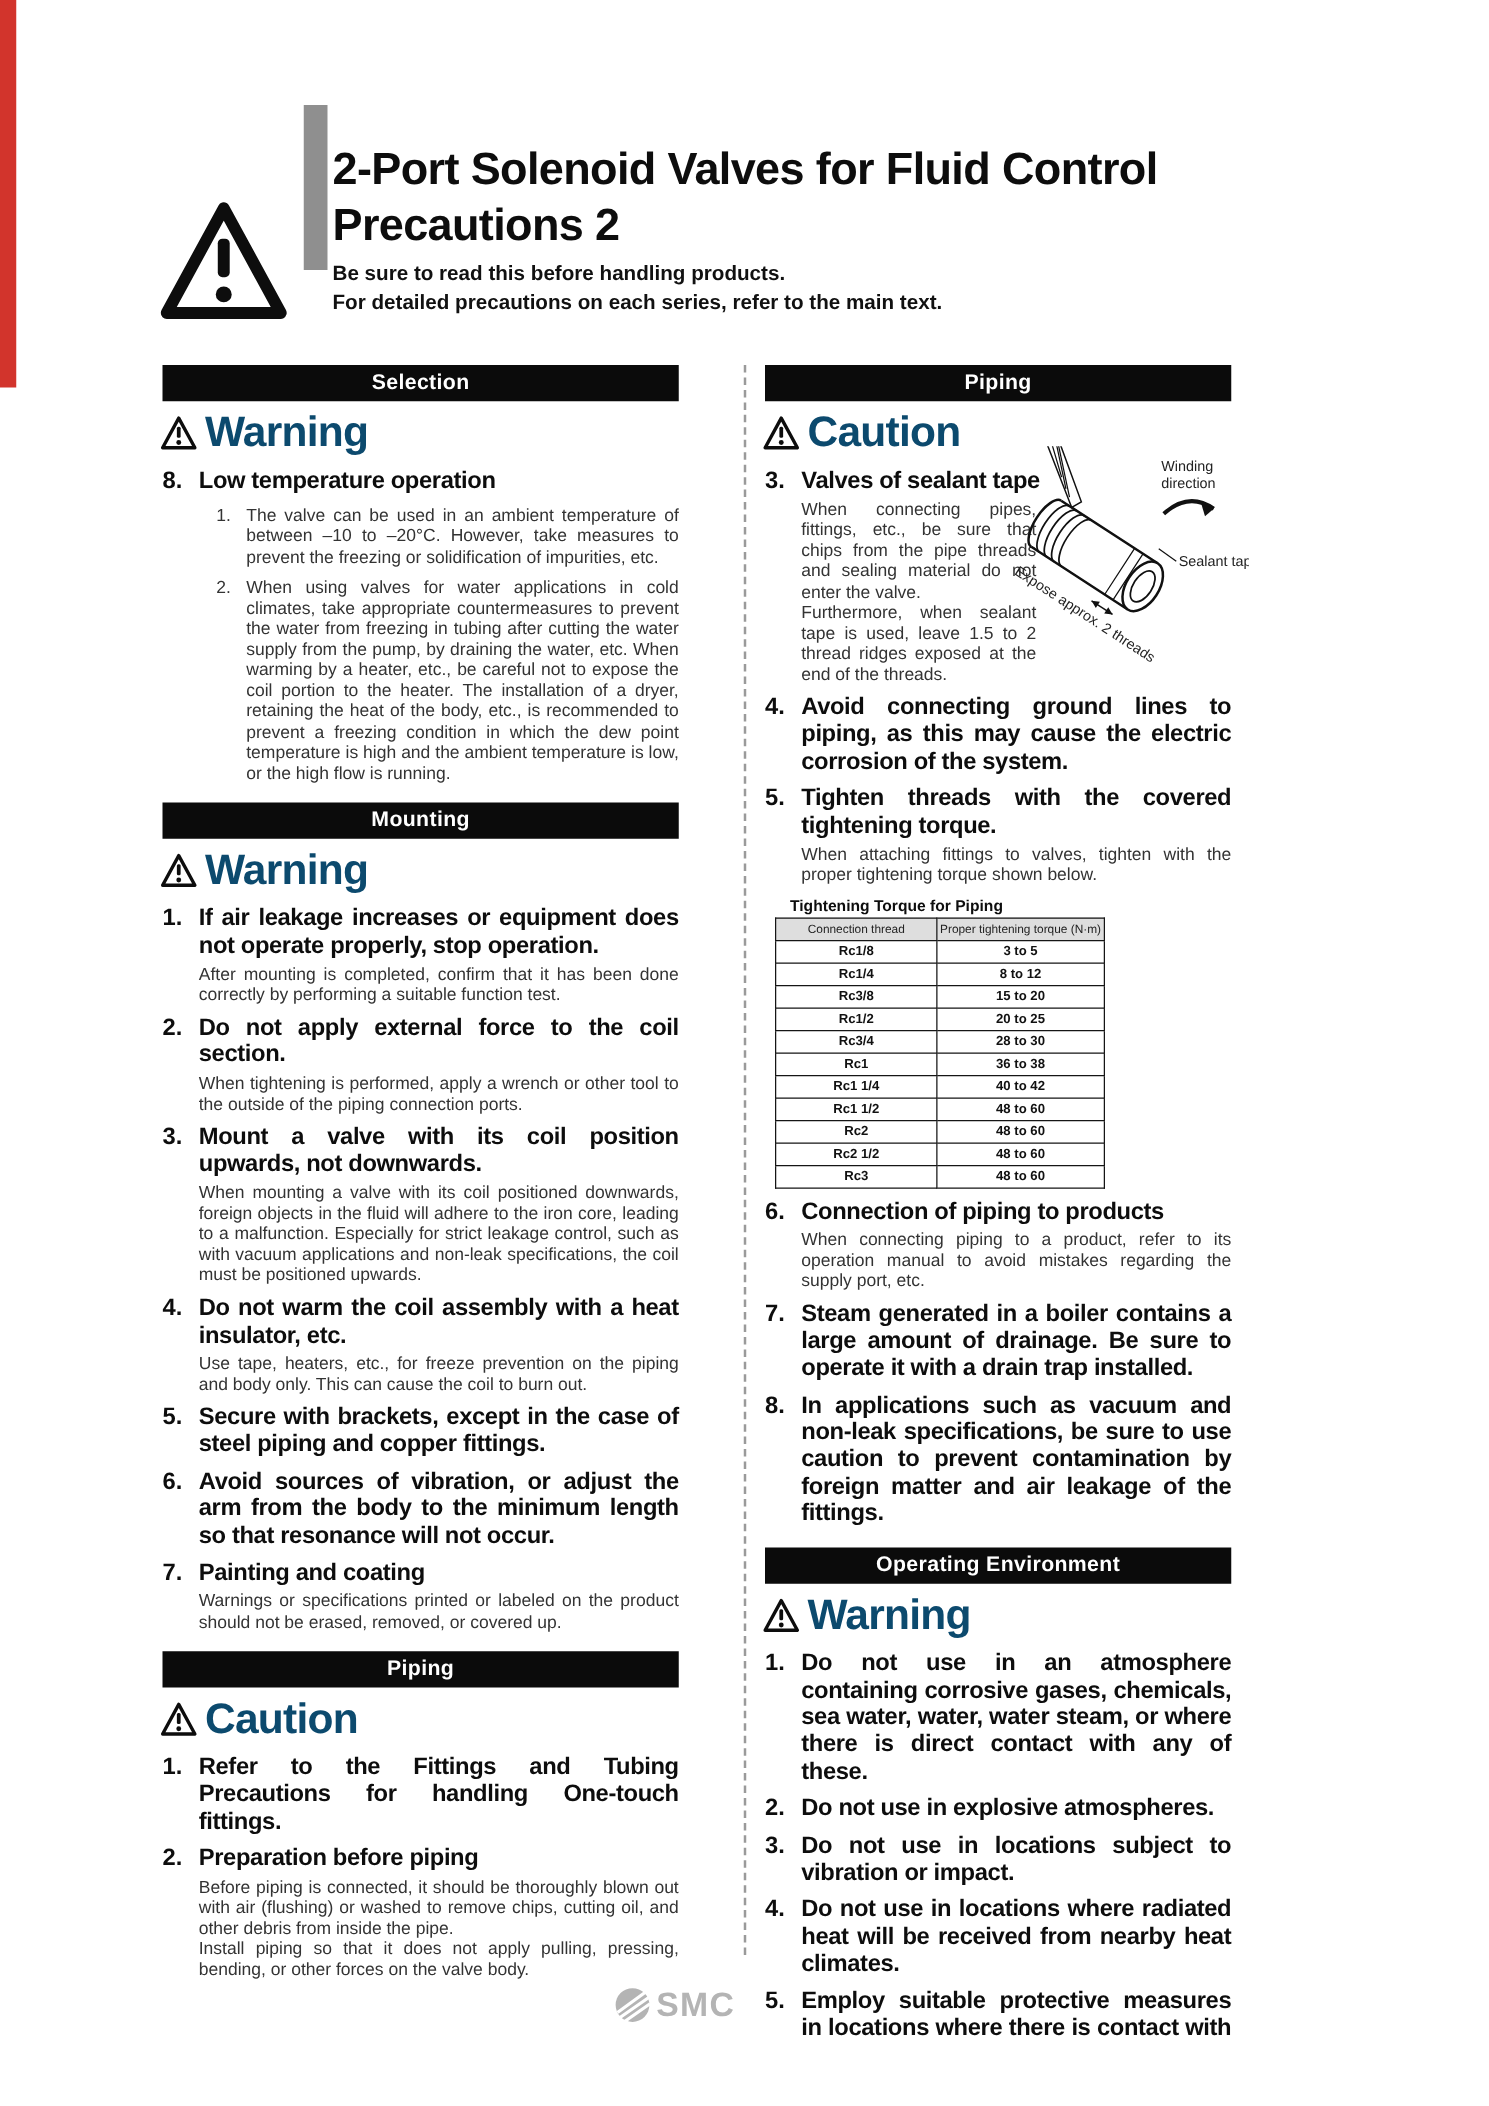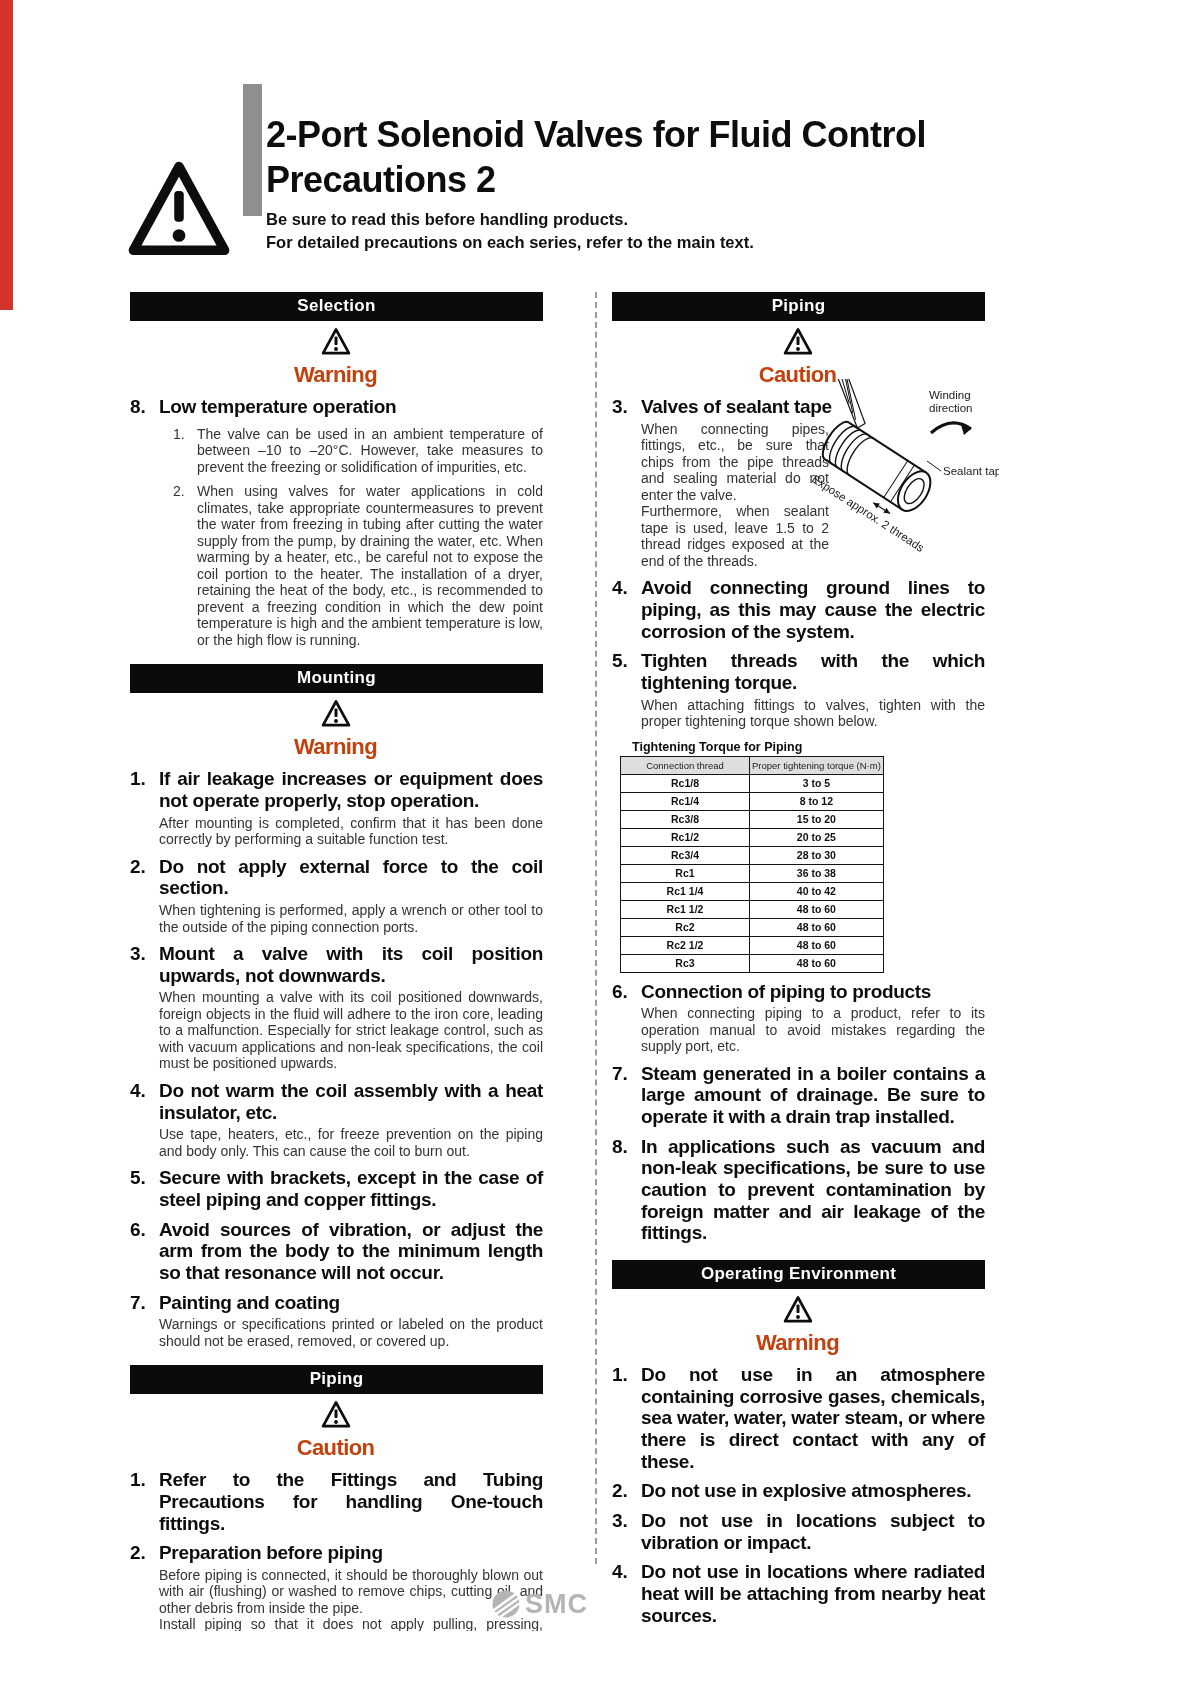--- a/index.html
+++ b/index.html
@@ -18,21 +18,21 @@
   
   .col { position:absolute; top:292px; }
   .col-left { left:130px; width:413px; }
   .col-right { left:612px; width:373px; }
   .divider { position:absolute; left:595px; top:292px; height:1272px; border-left:2px dashed #9a9a9a; }
   .bottom-line { position:absolute; left:85px; top:1674px; width:1100px; border-top:2px dashed #adadad; }
 
   .secbar { background:#0b0b0b; color:#ffffff; text-align:center; font-size:17px; font-weight:bold; padding:4px 13px 5px; margin:16px 0 6px; letter-spacing:0.3px; }
   .secbar:first-child { margin-top:0; }
 
-  .alert-head { display:flex; align-items:center; gap:6px; margin:6px 0 2px -2px; font-size:22px; font-weight:bold; letter-spacing:-0.6px; color:#c2410c;flex-direction:column; }
+  .alert-head { display:flex; align-items:center; gap:6px; margin:6px 0 2px -2px; font-size:34px; font-weight:bold; letter-spacing:-0.6px; color:#0c4a6e; }
   .alert-tri { width:30px; height:29px; flex:0 0 auto; }
 
   .item { position:relative; margin-top:8px; }
   .inum { position:absolute; left:0; top:0; font-size:19px; font-weight:bold; color:#0d0d0d; }
   .ititle { margin-left:29px; font-size:19px; font-weight:bold; line-height:1.14; letter-spacing:-0.3px; text-align:justify; color:#0d0d0d; }
   .ibody { margin:3px 0 4px 29px; font-size:14px; line-height:1.18; text-align:justify; white-space:pre-line; color:#333; }
   .sub { position:relative; margin:8px 0 0 43px; }
   .snum { position:absolute; left:0; top:0; font-size:14px; color:#333; }
   .stext { margin-left:24px; font-size:14px; line-height:1.18; text-align:justify; color:#333; }
 
@@ -213,21 +213,21 @@
       </svg>
     </div>
 
     <div class="item">
       <span class="inum">4.</span>
       <div class="ititle">Avoid connecting ground lines to piping, as this may cause the electric corrosion of the system.</div>
     </div>
 
     <div class="item">
       <span class="inum">5.</span>
-      <div class="ititle">Tighten threads with the which tightening torque.</div>
+      <div class="ititle">Tighten threads with the covered tightening torque.</div>
     </div>
     <div class="ibody">When attaching fittings to valves, tighten with the proper tightening torque shown below.</div>
     <div class="tbl-caption">Tightening Torque for Piping</div>
     <table class="torque">
       <thead>
         <tr>
           <th>Connection thread</th>
           <th>Proper tightening torque (N·m)</th>
         </tr>
       </thead>
@@ -309,21 +309,21 @@
     <div class="item">
       <span class="inum">2.</span>
       <div class="ititle">Do not use in explosive atmospheres.</div>
     </div>
     <div class="item">
       <span class="inum">3.</span>
       <div class="ititle">Do not use in locations subject to vibration or impact.</div>
     </div>
     <div class="item">
       <span class="inum">4.</span>
-      <div class="ititle">Do not use in locations where radiated heat will be attaching from nearby heat sources.</div>
+      <div class="ititle">Do not use in locations where radiated heat will be received from nearby heat climates.</div>
     </div>
     <div class="item">
       <span class="inum">5.</span>
       <div class="ititle">Employ suitable protective measures in locations where there is contact with water droplets, oil, welding spatter, etc.</div>
     </div>
   </div>
 
   <div class="footer-logo">
     <svg width="32" height="32" viewBox="0 0 32 32">
       <circle cx="16" cy="16" r="13.5" fill="#b4b4b4"></circle>

